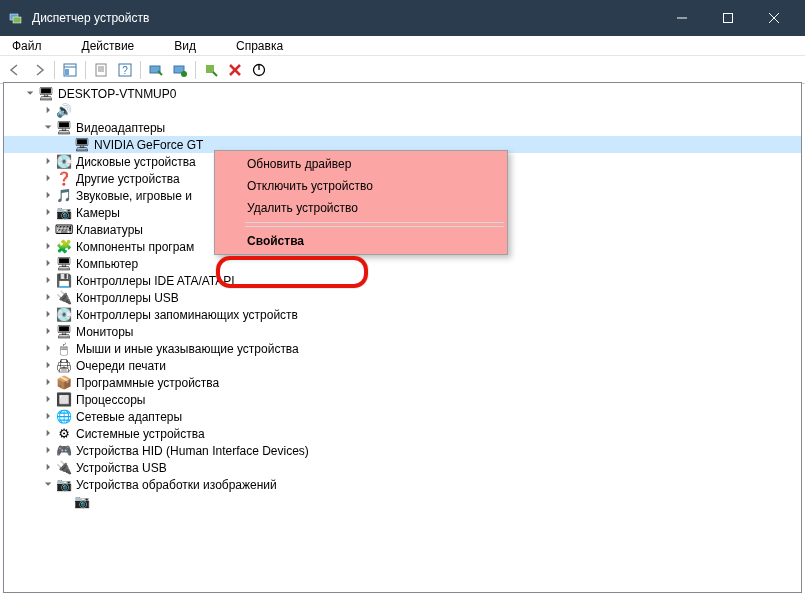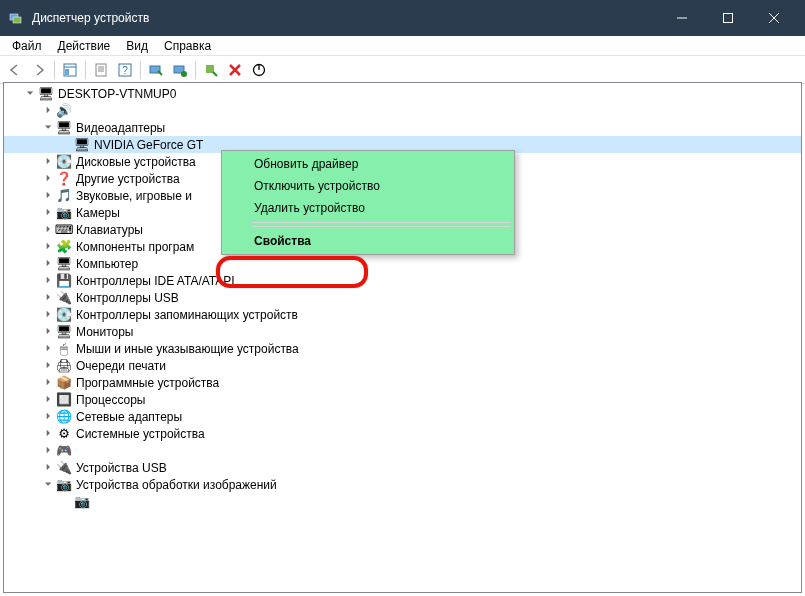--- a/index.html
+++ b/index.html
@@ -6,41 +6,41 @@
 body { background: #fff; width: 805px; height: 596px; position: relative; overflow: hidden; }
 
 
 .titlebar { height: 36px; background: #2b3c4e; color: #fff; display: flex; align-items: center; padding: 0 8px; font-size: 12px; }
 .titlebar .app-icon { width: 16px; height: 16px; margin-right: 8px; display: flex; align-items: center; justify-content: center; }
 .titlebar .title { flex: 1; }
 .titlebar .win-controls { display: flex; }
 .titlebar .win-btn { width: 46px; height: 30px; display: flex; align-items: center; justify-content: center; color: #fff; }
 
 
-.menubar { height: 20px; background: #fff; display: flex; align-items: center; padding: 0 4px; font-size: 12px; border-bottom: 1px solid #e5e5e5; }
+.menubar { height: 20px; background: #fff; display: flex; align-items: center; padding: 0 4px; font-size: 12px; border-bottom: 1px solid #e5e5e5; gap: 24px; }
 .menubar .menu-item { padding: 2px 8px; cursor: default; }
 
 
 .toolbar { height: 28px; background: #fff; display: flex; align-items: center; padding: 0 4px; border-bottom: 1px solid #d0d0d0; gap: 2px; }
 .toolbar .tb-btn { width: 22px; height: 22px; display: flex; align-items: center; justify-content: center; border: 1px solid transparent; }
 .toolbar .tb-sep { width: 1px; height: 18px; background: #d0d0d0; margin: 0 2px; }
 
 
 .tree-container { position: absolute; top: 82px; left: 3px; right: 3px; bottom: 3px; border: 1px solid #828790; background: #fff; overflow: hidden; }
 .tree { padding: 2px 0; font-size: 12px; color: #000; }
 .tree-row { display: flex; align-items: center; height: 17px; padding-left: 4px; white-space: nowrap; cursor: default; }
 .tree-row.selected { background: #cce8ff; }
 .tree-row .expander { width: 12px; height: 12px; display: flex; align-items: center; justify-content: center; margin-right: 2px; font-size: 9px; color: #6d6d6d; }
 .tree-row .node-icon { width: 16px; height: 16px; margin-right: 4px; display: flex; align-items: center; justify-content: center; font-size: 13px; }
 .indent-1 { padding-left: 20px; }
 .indent-2 { padding-left: 38px; }
 .indent-3 { padding-left: 56px; }
 
 
-.context-menu { position: absolute; left: 221px; top: 150px; width: 294px; background: #86efac; border: 1px solid #a0a0a0; box-shadow: 3px 3px 6px rgba(0,0,0,0.25); font-size: 12px; padding: 2px; }
+.context-menu { position: absolute; left: 214px; top: 150px; width: 294px; background: #fca5a5; border: 1px solid #a0a0a0; box-shadow: 3px 3px 6px rgba(0,0,0,0.25); font-size: 12px; padding: 2px; }
 .context-menu .cm-item { height: 22px; display: flex; align-items: center; padding: 0 28px 0 30px; cursor: default; }
 .context-menu .cm-sep { height: 1px; background: #d7d7d7; margin: 3px 1px 3px 28px; }
 .context-menu .cm-item.bold { font-weight: bold; }
 
 
 .highlight-ring { position: absolute; left: 216px; top: 256px; width: 152px; height: 32px; border: 4px solid #e7140b; border-radius: 14px; pointer-events: none; box-shadow: 0 0 0 1px rgba(0,0,0,0.08); }
 
 
 svg { display: block; }
 </style>
@@ -252,20 +252,21 @@
         <span>Сетевые адаптеры</span>
       </div>
       <div class="tree-row indent-2">
         <span class="expander">⏵</span>
         <span class="node-icon">⚙</span>
         <span>Системные устройства</span>
       </div>
       <div class="tree-row indent-2">
         <span class="expander">⏵</span>
         <span class="node-icon">🎮</span>
+        <span>Устройства HID (Human Interface Devices)</span>
       </div>
       <div class="tree-row indent-2">
         <span class="expander">⏵</span>
         <span class="node-icon">🔌</span>
         <span>Устройства USB</span>
       </div>
       <div class="tree-row indent-2">
         <span class="expander">⏷</span>
         <span class="node-icon">📷</span>
         <span>Устройства обработки изображений</span>

